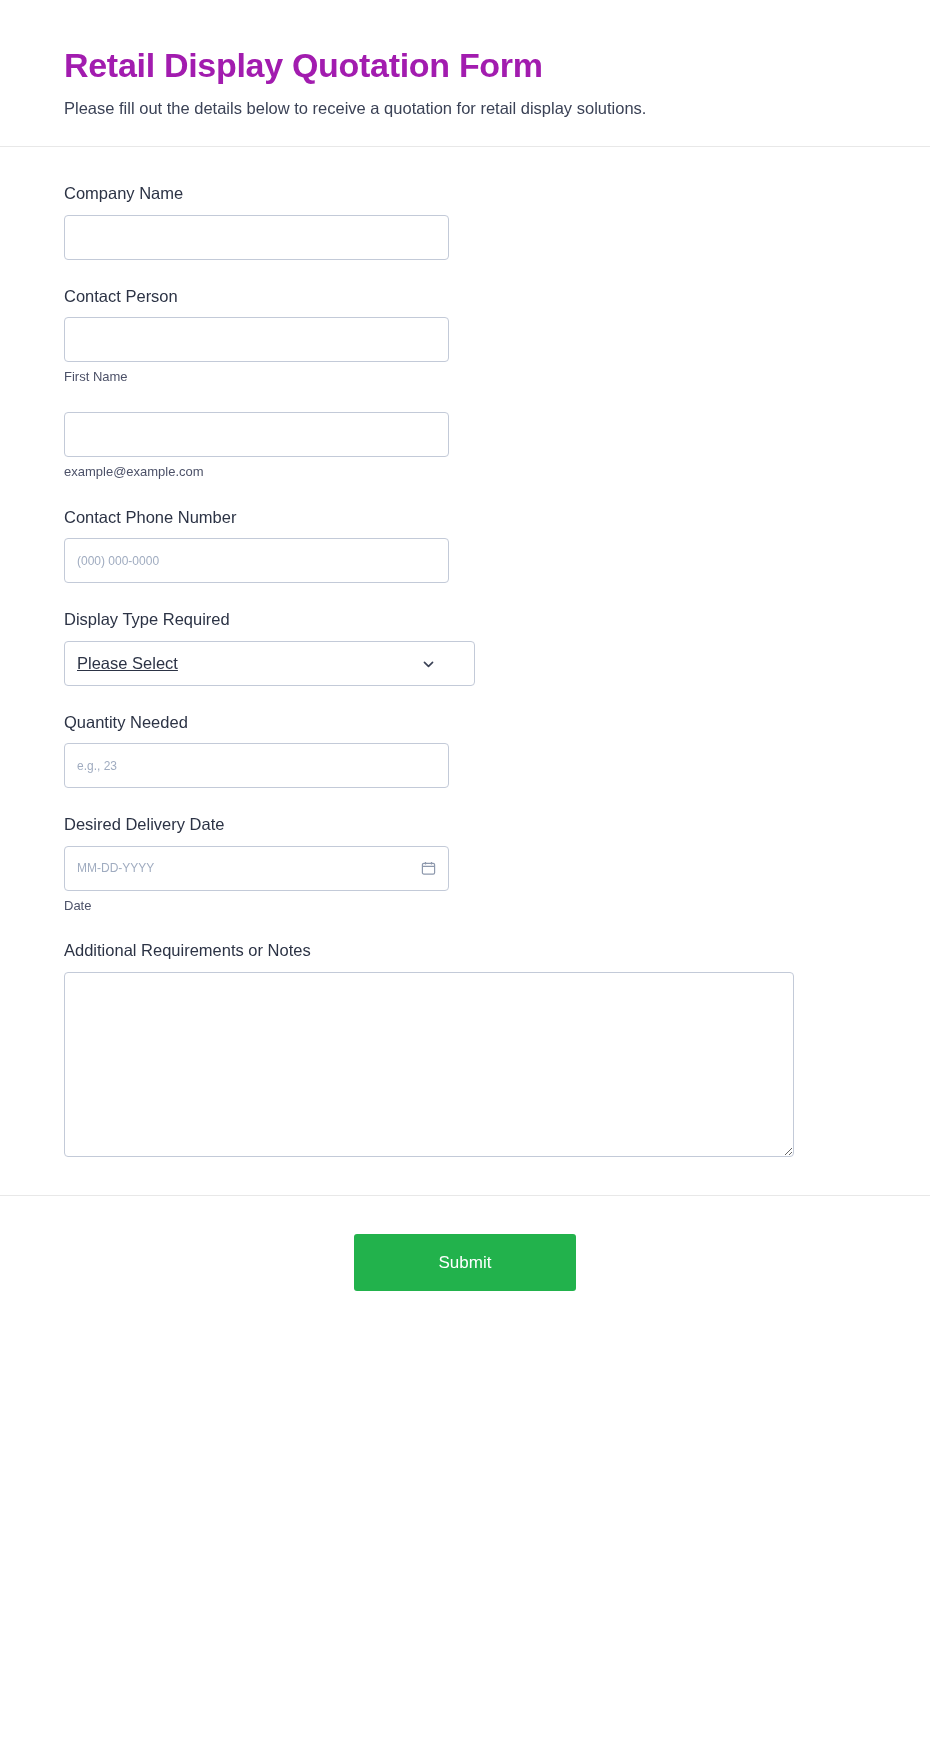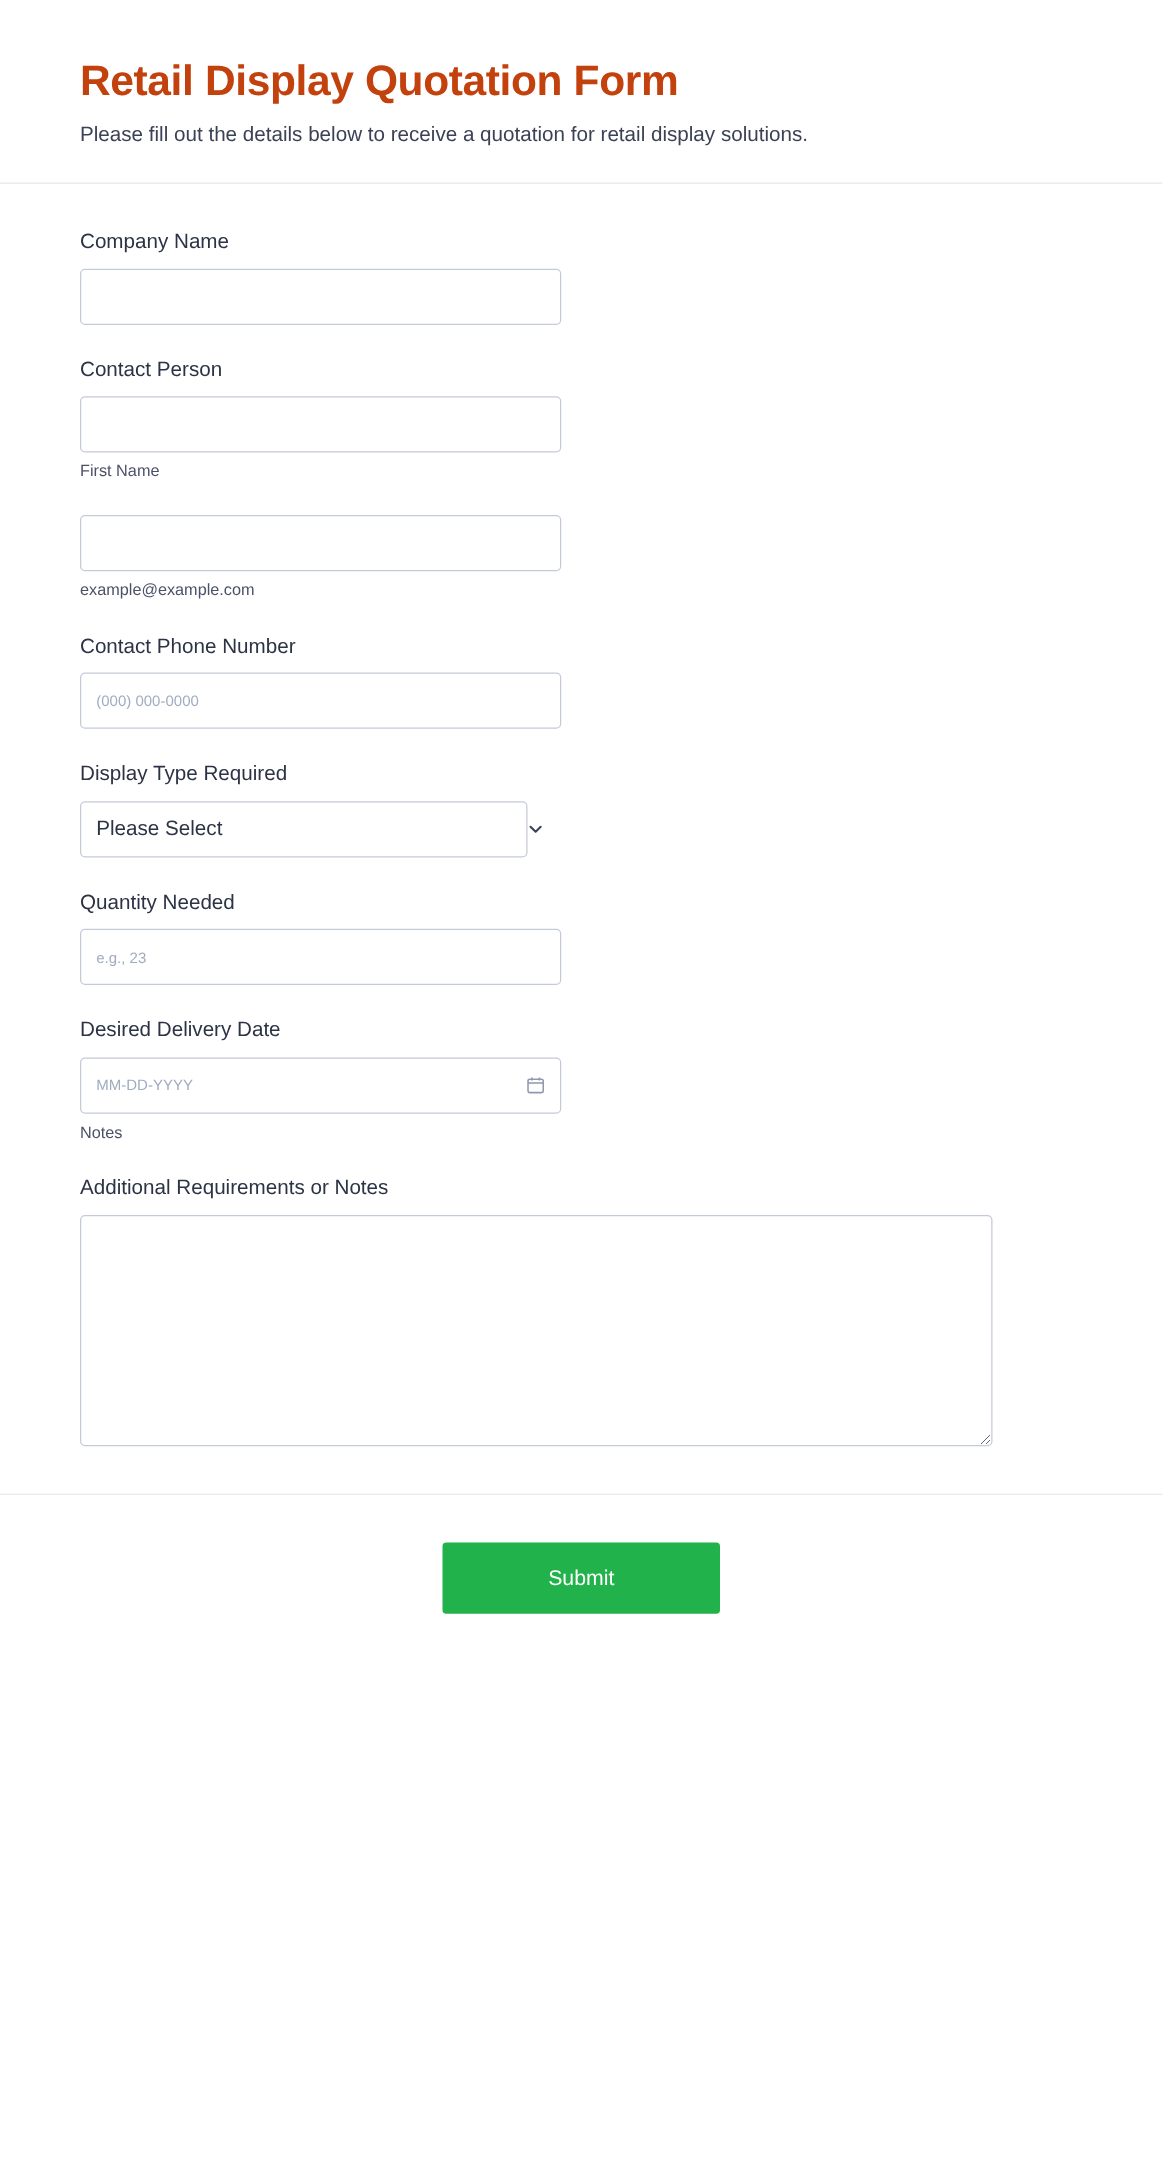--- a/index.html
+++ b/index.html
@@ -21,21 +21,21 @@
   }
   
   .form-header {
     padding: 46px 64px 26px 64px;
     border-bottom: 1px solid #e8e8e8;
   }
   .form-title {
     font-size: 34px;
     font-weight: bold;
     letter-spacing: -0.3px;
-    color: #c2410c;
+    color: #a21caf;
     margin: 0 0 12px 0;
     line-height: 1.15;
   }
   .form-subtitle {
     font-size: 16.5px;
     color: #3b4256;
     margin: 0;
     line-height: 1.4;
     font-weight: normal;
   }
@@ -85,24 +85,25 @@
     width: 385px;
   }
   .two-col .input { width: 385px; }
 
   
   .select-wrap {
     position: relative;
     width: 385px;
   }
   select.input {
-    width: 358px;
+    width: 411px;
     appearance: none;
     -webkit-appearance: none;
     font-size: 16.5px;
+    text-decoration: underline;
   }
   .chev {
     position: absolute;
     right: 14px;
     top: 50%;
     transform: translateY(-50%);
     pointer-events: none;
     width: 13px;
     height: 13px;
     color: #3b4256;
@@ -212,21 +213,21 @@
         <input class="input" type="text" placeholder="MM-DD-YYYY" style="">
         <span class="cal-icon">
           <svg viewBox="0 0 16 16" width="15" height="15" fill="none" stroke="currentColor" stroke-width="1.3">
               <rect x="1.5" y="3" width="13" height="11.5" rx="1.5"></rect>
               <line x1="1.5" y1="6.3" x2="14.5" y2="6.3"></line>
               <line x1="4.8" y1="1.6" x2="4.8" y2="4.2"></line>
               <line x1="11.2" y1="1.6" x2="11.2" y2="4.2"></line>
             </svg>
         </span>
       </div>
-      <div class="sublabel">Notes</div>
+      <div class="sublabel">Date</div>
     </div>
 
     <div class="field" style="margin-bottom:4px;">
       <label class="field-label">Additional Requirements or Notes</label>
       <textarea class="input" placeholder="" style=""></textarea>
     </div>
 
   </div>
 
   <div class="form-footer">

